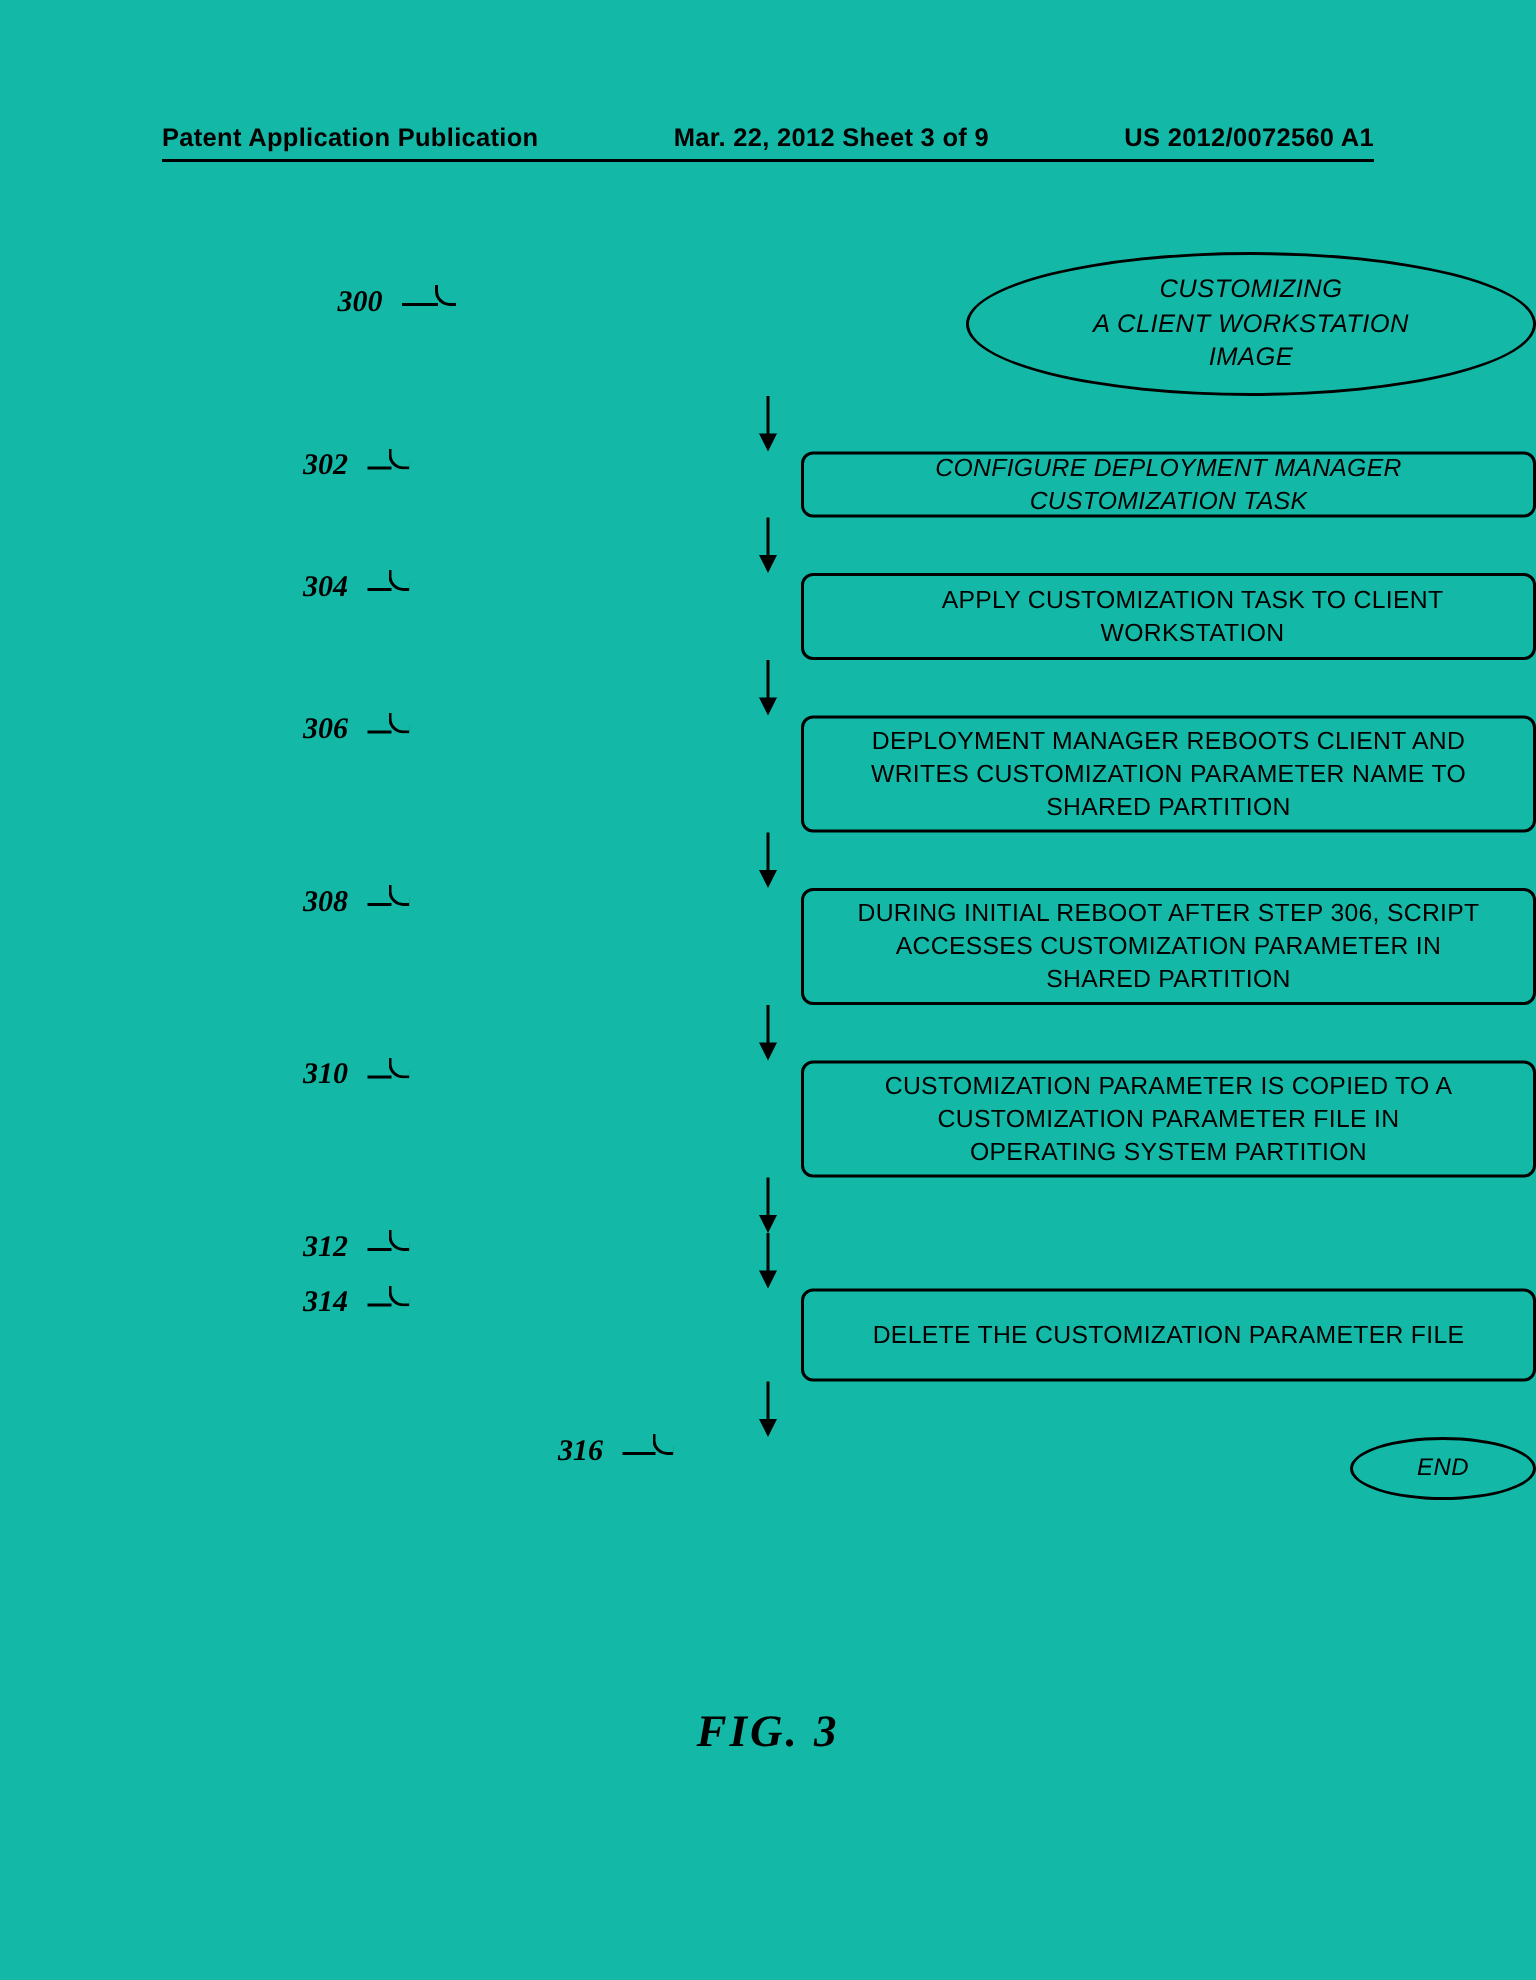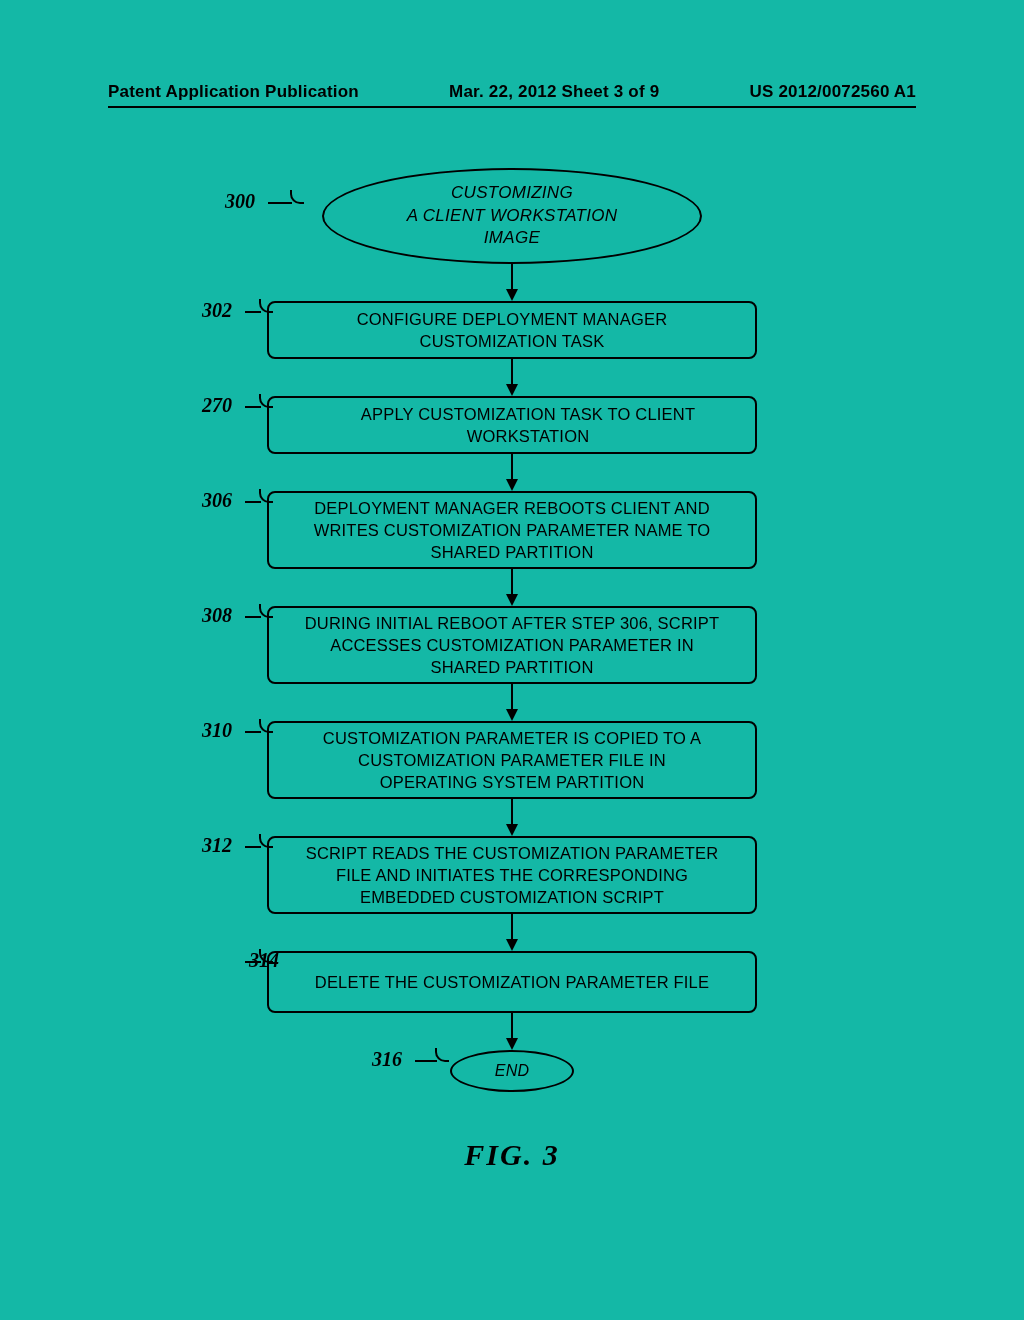--- a/index.html
+++ b/index.html
@@ -34,21 +34,21 @@
     left: 0;
     width: 1024px;
     display: flex;
     flex-direction: column;
     align-items: center;
   }
   .node-row {
     position: relative;
     display: flex;
     align-items: flex-start;
-    justify-content: center;
+    justify-content: flex-end;
     width: 100%;
   }
   .ref-label {
     position: absolute;
     font-style: italic;
     font-weight: bold;
     font-size: 20px;
     font-family: "Times New Roman", Times, serif;
   }
   .ref-connector {
@@ -147,33 +147,33 @@
 
     <div class="arrow-down">
       <div class="arrow-line" style="height:26px;"></div>
       <div class="arrow-head"></div>
     </div>
 
     <div class="node-row">
       <span class="ref-label" style="left:202px; top:-2px;">302</span>
       <span class="ref-connector" style="left:245px; top:10px; width:16px;"></span>
       <span class="ref-hook" style="left:259px; top:-2px;"></span>
-      <div class="box" style="height:58px;">
+      <div class="box" style="height:44px;font-style:italic;">
         <span style="white-space: pre-line;">CONFIGURE DEPLOYMENT MANAGER
 CUSTOMIZATION TASK</span>
       </div>
     </div>
 
     <div class="arrow-down">
       <div class="arrow-line" style="height:26px;"></div>
       <div class="arrow-head"></div>
     </div>
 
     <div class="node-row">
-      <span class="ref-label" style="left:202px; top:-2px;">270</span>
+      <span class="ref-label" style="left:202px; top:-2px;">304</span>
       <span class="ref-connector" style="left:245px; top:10px; width:16px;"></span>
       <span class="ref-hook" style="left:259px; top:-2px;"></span>
       <div class="box" style="height:58px;padding-left:48px;">
         <span style="white-space: pre-line;">APPLY CUSTOMIZATION TASK TO CLIENT
 WORKSTATION</span>
       </div>
     </div>
 
     <div class="arrow-down">
       <div class="arrow-line" style="height:26px;"></div>
@@ -225,34 +225,29 @@
 
     <div class="arrow-down">
       <div class="arrow-line" style="height:26px;"></div>
       <div class="arrow-head"></div>
     </div>
 
     <div class="node-row">
       <span class="ref-label" style="left:202px; top:-2px;">312</span>
       <span class="ref-connector" style="left:245px; top:10px; width:16px;"></span>
       <span class="ref-hook" style="left:259px; top:-2px;"></span>
-      <div class="box" style="height:78px;">
-        <span style="white-space: pre-line;">SCRIPT READS THE CUSTOMIZATION PARAMETER
-FILE AND INITIATES THE CORRESPONDING
-EMBEDDED CUSTOMIZATION SCRIPT</span>
-      </div>
-    </div>
-
-    <div class="arrow-down">
-      <div class="arrow-line" style="height:26px;"></div>
-      <div class="arrow-head"></div>
-    </div>
-
-    <div class="node-row">
-      <span class="ref-label" style="left:202px; top:-2px;margin-left:47px;">314</span>
+    </div>
+
+    <div class="arrow-down">
+      <div class="arrow-line" style="height:26px;"></div>
+      <div class="arrow-head"></div>
+    </div>
+
+    <div class="node-row">
+      <span class="ref-label" style="left:202px; top:-2px;">314</span>
       <span class="ref-connector" style="left:245px; top:10px; width:16px;"></span>
       <span class="ref-hook" style="left:259px; top:-2px;"></span>
       <div class="box" style="height:62px;">
         <span style="white-space: pre-line;">DELETE THE CUSTOMIZATION PARAMETER FILE</span>
       </div>
     </div>
 
     <div class="arrow-down">
       <div class="arrow-line" style="height:26px;"></div>
       <div class="arrow-head"></div>

